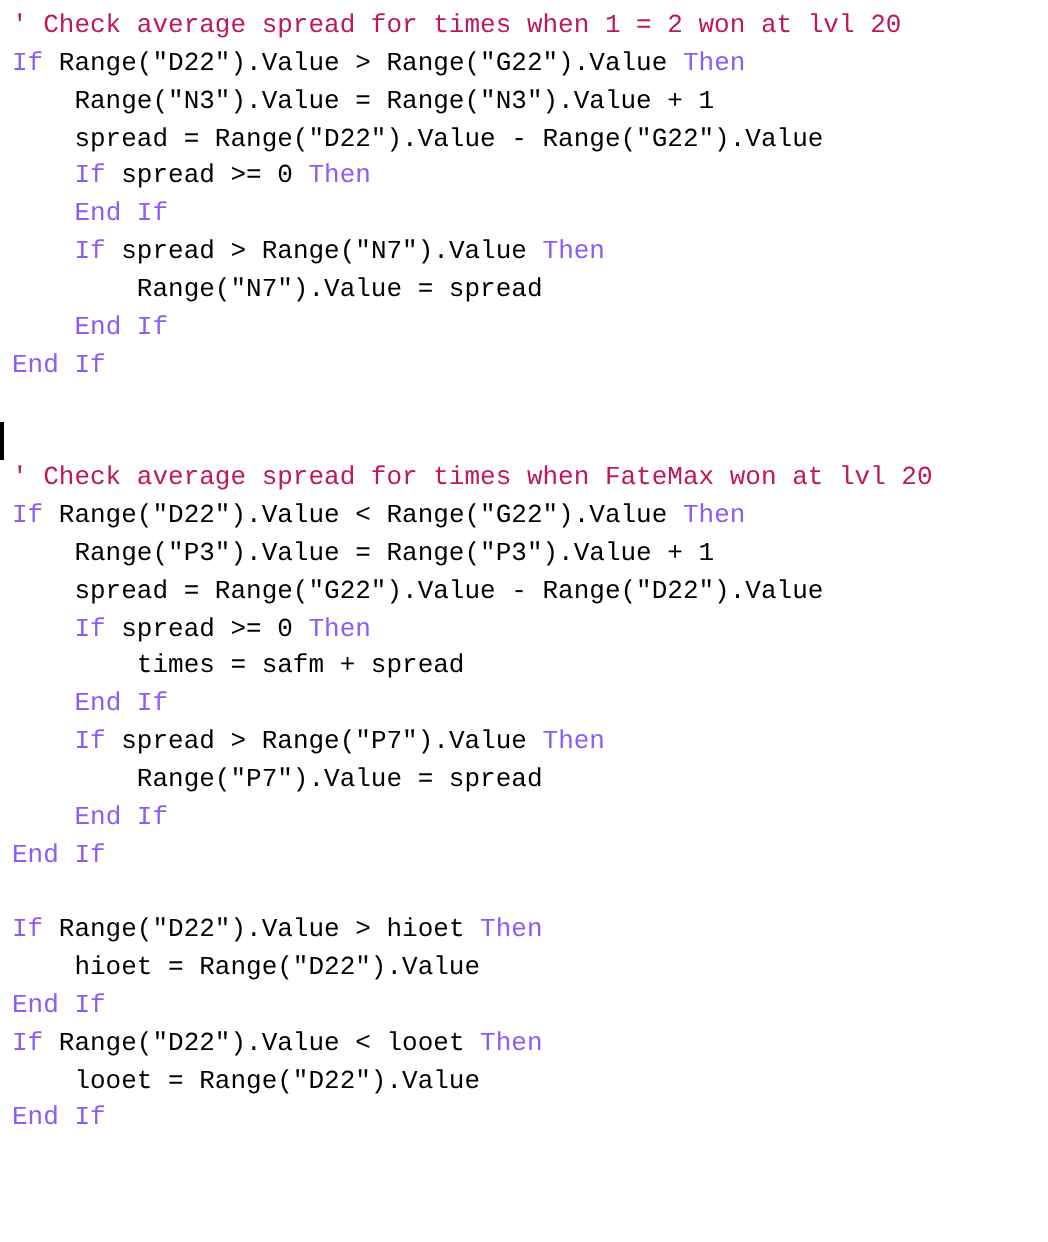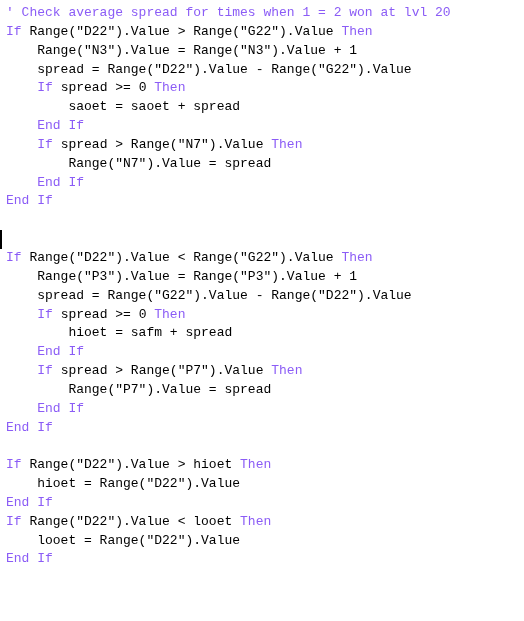--- a/index.html
+++ b/index.html
@@ -26,21 +26,21 @@
     }
 
     .code-line {
       display: block;
       white-space: pre;
       padding: 0 6px;
       min-height: 1.45em;
     }
 
     .comment {
-      color: #8b5cf6;
+      color: #be185d;
     }
 
     .keyword {
       color: #8b5cf6;
     }
 
     .normal {
       color: #000000;
     }
 
@@ -50,33 +50,33 @@
   </style>
 </head>
 <body>
 
 <div class="code-container">
   <span class="code-line comment">' Check average spread for times when 1 = 2 won at lvl 20</span>
   <span class="code-line"><span class="keyword">If </span><span class="normal">Range("D22").Value &gt; Range("G22").Value </span><span class="keyword">Then</span></span>
   <span class="code-line normal">    Range("N3").Value = Range("N3").Value + 1</span>
   <span class="code-line normal">    spread = Range("D22").Value - Range("G22").Value</span>
   <span class="code-line"><span class="normal">    </span><span class="keyword">If </span><span class="normal">spread &gt;= 0 </span><span class="keyword">Then</span></span>
-  <span class="code-line normal">        saoet = saoet + spread</span>
   <span class="code-line"><span class="normal">    </span><span class="keyword">End If</span></span>
   <span class="code-line"><span class="normal">    </span><span class="keyword">If </span><span class="normal">spread &gt; Range("N7").Value </span><span class="keyword">Then</span></span>
   <span class="code-line normal">        Range("N7").Value = spread</span>
   <span class="code-line"><span class="normal">    </span><span class="keyword">End If</span></span>
   <span class="code-line keyword">End If</span>
   <span class="code-line normal"> </span>
   <span class="code-line cursor-line normal"> </span>
+  <span class="code-line comment">' Check average spread for times when FateMax won at lvl 20</span>
   <span class="code-line"><span class="keyword">If </span><span class="normal">Range("D22").Value &lt; Range("G22").Value </span><span class="keyword">Then</span></span>
   <span class="code-line normal">    Range("P3").Value = Range("P3").Value + 1</span>
   <span class="code-line normal">    spread = Range("G22").Value - Range("D22").Value</span>
   <span class="code-line"><span class="normal">    </span><span class="keyword">If </span><span class="normal">spread &gt;= 0 </span><span class="keyword">Then</span></span>
-  <span class="code-line normal">        hioet = safm + spread</span>
+  <span class="code-line normal">        times = safm + spread</span>
   <span class="code-line"><span class="normal">    </span><span class="keyword">End If</span></span>
   <span class="code-line"><span class="normal">    </span><span class="keyword">If </span><span class="normal">spread &gt; Range("P7").Value </span><span class="keyword">Then</span></span>
   <span class="code-line normal">        Range("P7").Value = spread</span>
   <span class="code-line"><span class="normal">    </span><span class="keyword">End If</span></span>
   <span class="code-line keyword">End If</span>
   <span class="code-line normal"> </span>
   <span class="code-line"><span class="keyword">If </span><span class="normal">Range("D22").Value &gt; hioet </span><span class="keyword">Then</span></span>
   <span class="code-line normal">    hioet = Range("D22").Value</span>
   <span class="code-line keyword">End If</span>
   <span class="code-line"><span class="keyword">If </span><span class="normal">Range("D22").Value &lt; looet </span><span class="keyword">Then</span></span>

